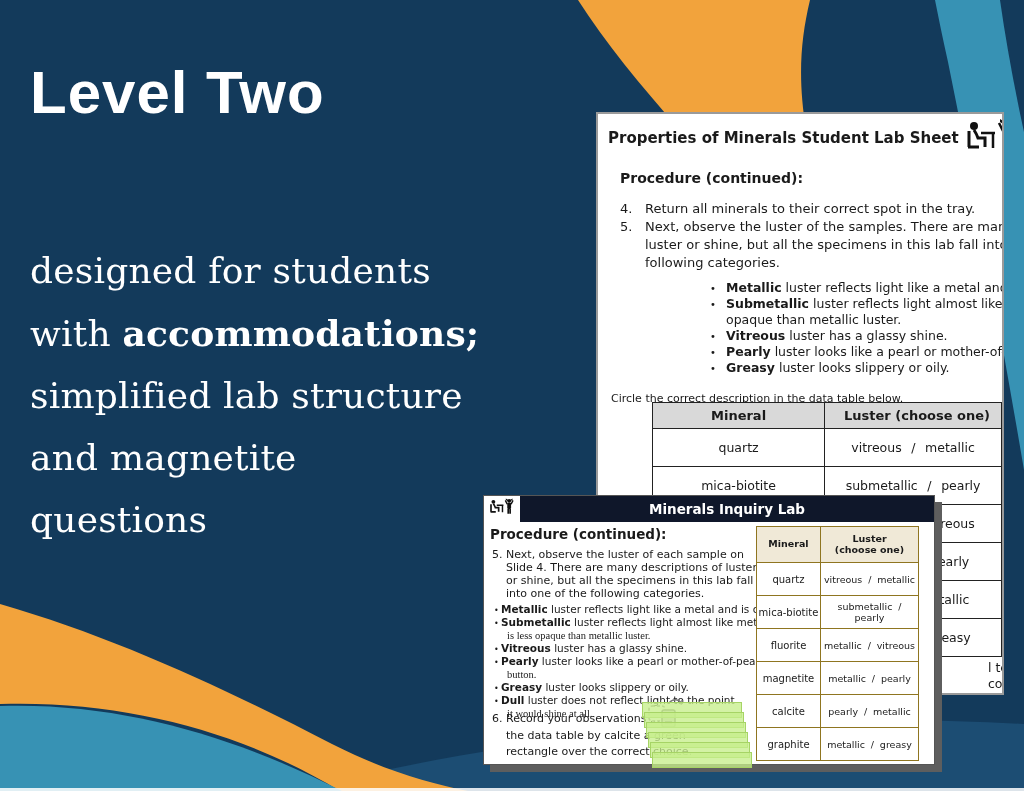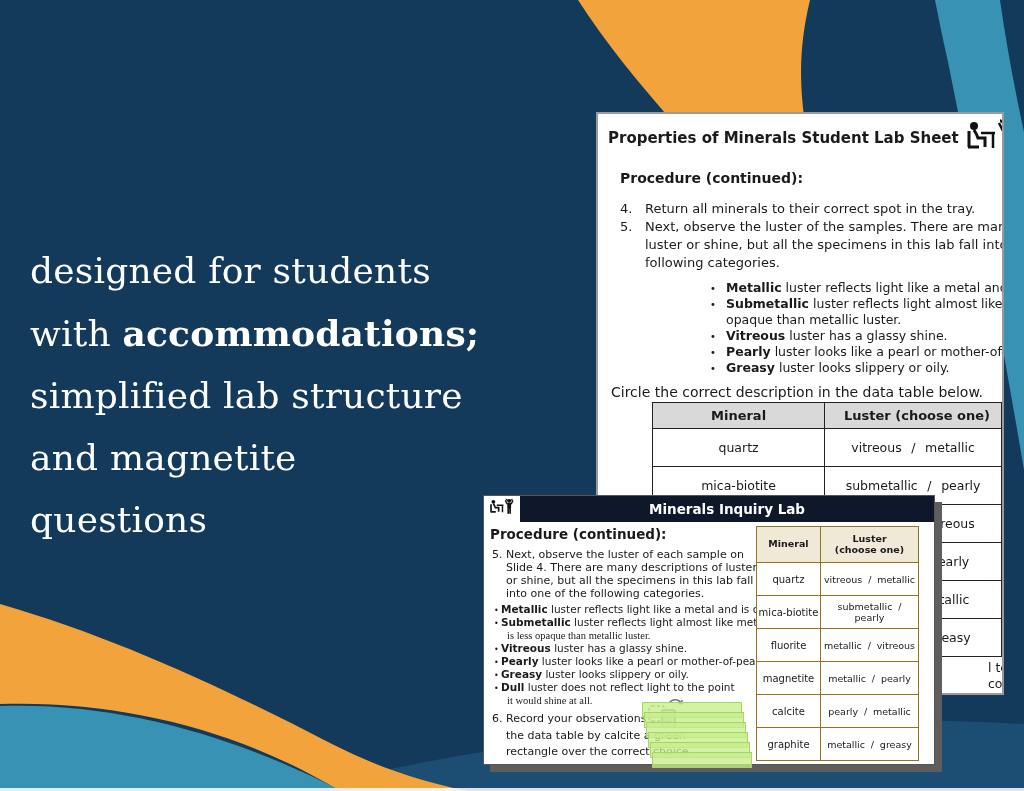--- a/index.html
+++ b/index.html
@@ -19,21 +19,21 @@
   #sheet1{left:558px;top:112px;width:408px;height:583px;border:2px solid #9a9a9a;overflow:hidden;font-size:13px;margin-left:38px;}
   #s1-title{position:absolute;left:10px;top:15px;font-weight:bold;font-size:15px;white-space:nowrap;}
   #s1-icon{position:absolute;left:366px;top:4px;}
   #s1-proc{position:absolute;left:22px;top:56px;font-weight:bold;font-size:14px;}
   #s1-steps{position:absolute;left:0;top:86px;width:700px;}
   .s1-step{position:relative;padding-left:47px;line-height:18px;white-space:nowrap;}
   .s1-step .num{position:absolute;left:22px;}
   #s1-bullets{position:absolute;left:0;top:166px;width:700px;font-size:12.5px;}
   .s1-bline{position:relative;padding-left:128px;line-height:16px;white-space:nowrap;}
   .s1-bline .dot{position:absolute;left:112px;font-size:10px;top:1px;}
-  #s1-circle{position:absolute;left:13px;top:270px;font-size:14px;white-space:nowrap;}
+  #s1-circle{position:absolute;left:13px;top:278px;font-size:11px;white-space:nowrap;}
   #s1-tablewrap{position:absolute;left:54px;top:288px;}
   table.s1{border-collapse:collapse;text-align:center;font-size:12.5px;}
   table.s1 th{background:#D9D9D9;border:1px solid #222;height:26px;font-size:13px;font-weight:bold;}
   table.s1 th.c1{width:201px;} table.s1 th.c2{width:205px;padding-left:9px;}
   table.s1 td{border:1px solid #222;height:38px;background:#fff;}
   table.s1 td.luster{word-spacing:.45em;}
   #s1-frags{position:absolute;left:390px;top:546px;font-size:12.5px;line-height:16px;white-space:nowrap;}
 
   
   #sheet2{left:483px;top:495px;width:452px;height:270px;border:1px solid #555;
@@ -68,20 +68,21 @@
     <rect width="1024" height="791" fill="#133A5B"></rect>
     <ellipse cx="880" cy="1190" rx="1100" ry="470" fill="#1C4D73"></ellipse>
     <path d="M578,0 L810,0 C800,42 798,80 806,130 L680,130 C640,85 605,42 578,0 Z" fill="#F2A33C"></path>
     <path d="M935,0 L1024,0 L1024,470 C1002,340 976,200 948,62 C943,40 939,20 935,0 Z" fill="#3792B4"></path>
     <path d="M1000,0 L1024,0 L1024,132 C1014,86 1006,42 1000,0 Z" fill="#133A5B"></path>
     <path d="M0,604 C118,638 232,692 332,744 C383,770 428,783 468,791 L340,791 C246,734 128,700 0,704 Z" fill="#F2A33C"></path>
     <path d="M0,706 C126,702 242,740 342,791 L0,791 Z" fill="#3792B4"></path>
     <rect x="0" y="788" width="1024" height="3" fill="#ffffff" opacity="0.85"></rect>
   </svg>
 
+  <div class="slide-title">Level Two</div>
   <div class="slide-body">
     <div>designed for students</div>
     <div><span>with </span><b>accommodations;</b></div>
     <div>simplified lab structure</div>
     <div>and magnetite</div>
     <div>questions</div>
   </div>
 
   <div class="sheet" id="sheet1">
     <div id="s1-title">Properties of Minerals Student Lab Sheet</div>
@@ -177,20 +178,21 @@
         <div class="s2-step">Slide 4. There are many descriptions of luster</div>
         <div class="s2-step">or shine, but all the specimens in this lab fall</div>
         <div class="s2-step">into one of the following categories.</div>
       </div>
     <div id="s2-bullets">
         <div class="s2-bline"><span class="dot">•</span><b>Metallic</b> luster reflects light like a metal and is opaque.</div>
         <div class="s2-bline"><span class="dot">•</span><b>Submetallic</b> luster reflects light almost like metal but</div>
         <div class="s2-bline cont">is less opaque than metallic luster.</div>
         <div class="s2-bline"><span class="dot">•</span><b>Vitreous</b> luster has a glassy shine.</div>
         <div class="s2-bline"><span class="dot">•</span><b>Pearly</b> luster looks like a pearl or mother-of-pearl</div>
+        <div class="s2-bline cont">button.</div>
         <div class="s2-bline"><span class="dot">•</span><b>Greasy</b> luster looks slippery or oily.</div>
         <div class="s2-bline"><span class="dot">•</span><b>Dull</b> luster does not reflect light to the point</div>
         <div class="s2-bline cont">it would shine at all.</div>
       </div>
     <div id="s2-step6">
         <div class="s2-step"><span class="num">6.</span>Record your observations in</div>
         <div class="s2-step">the data table by calcite a green</div>
         <div class="s2-step">rectangle over the correct choice.</div>
       </div>
     <svg id="s2-dragicon" width="38" height="34" viewBox="0 0 38 34">

